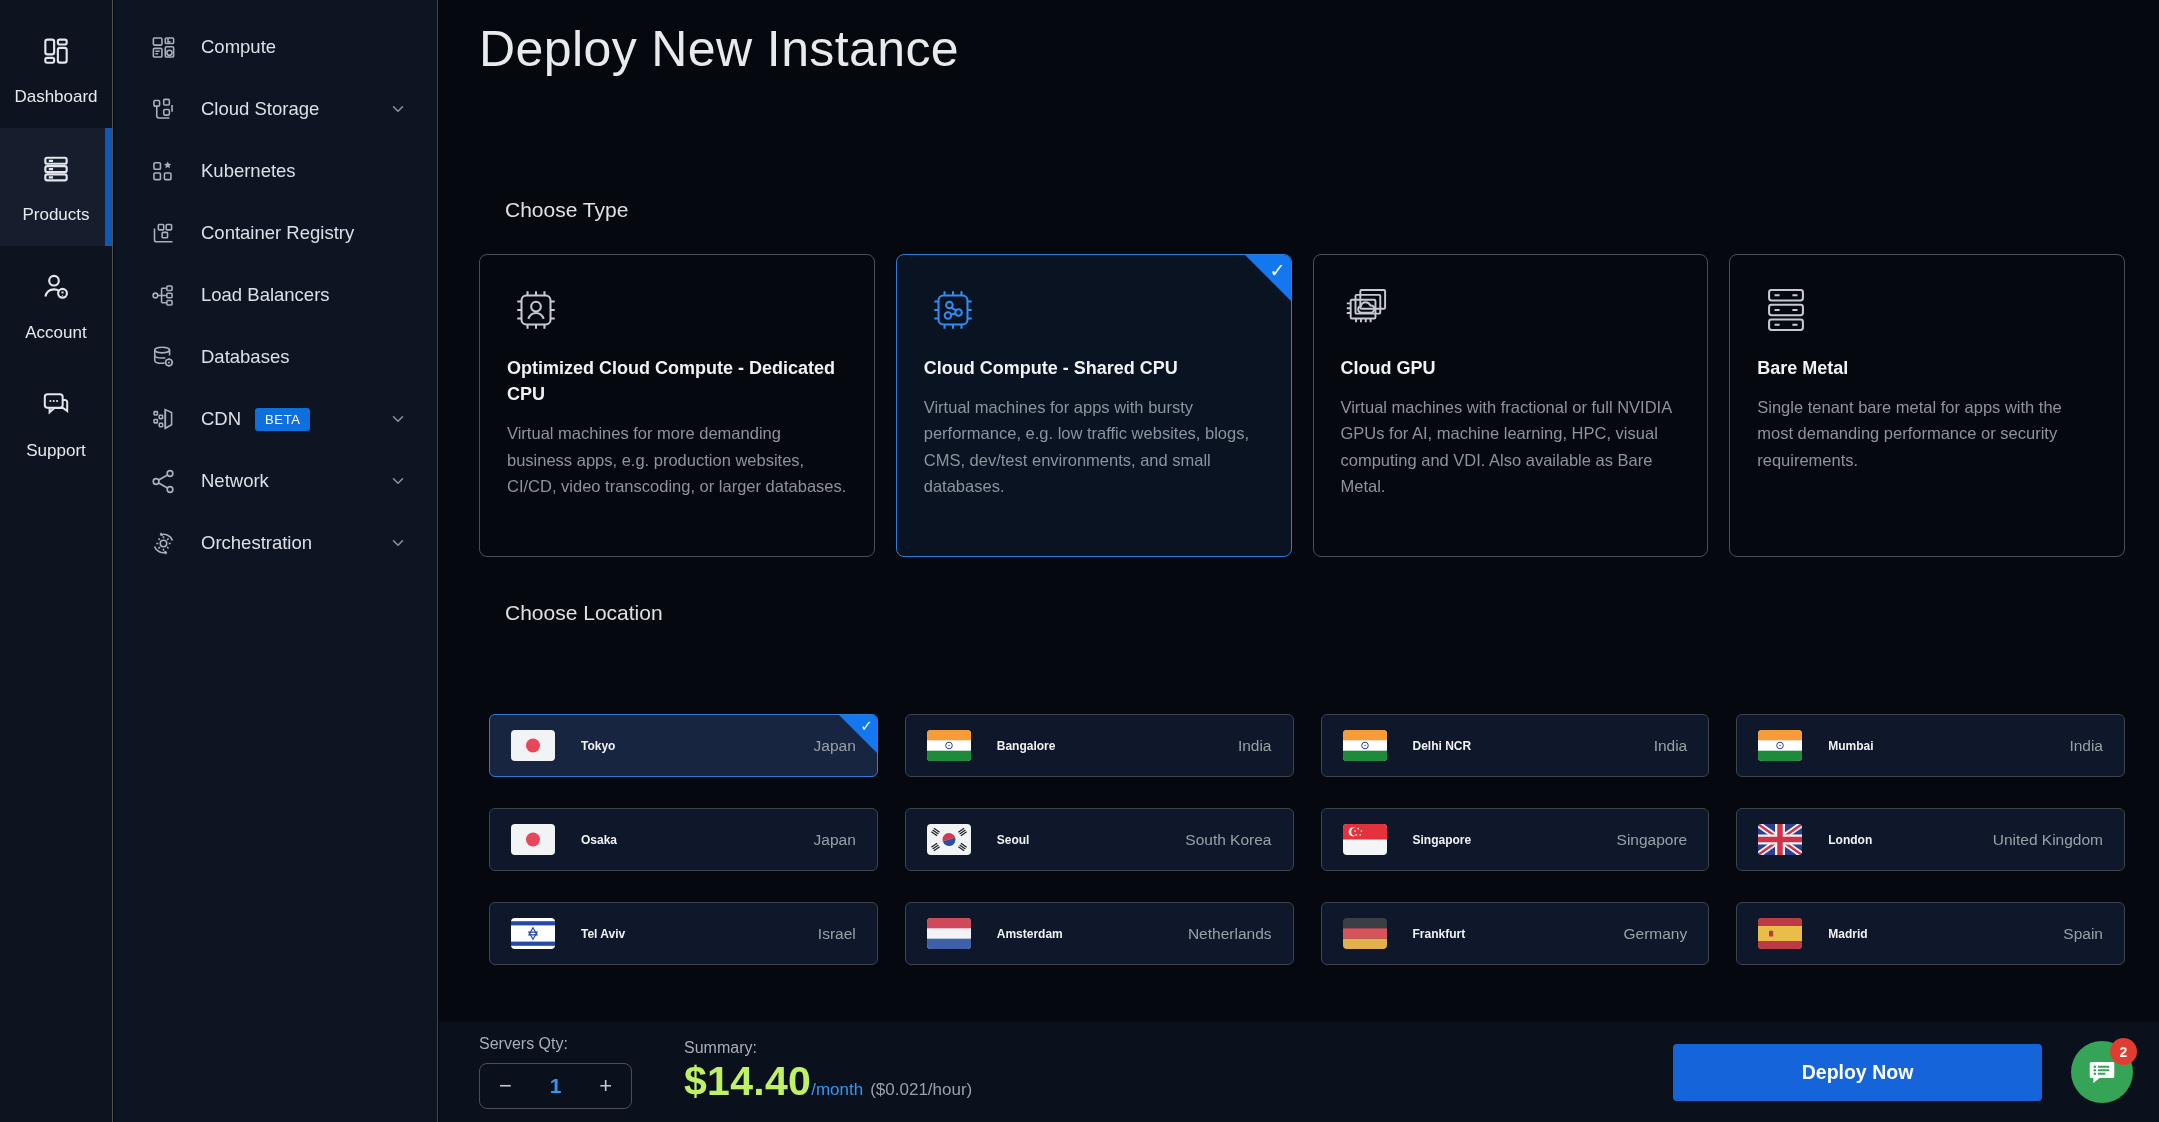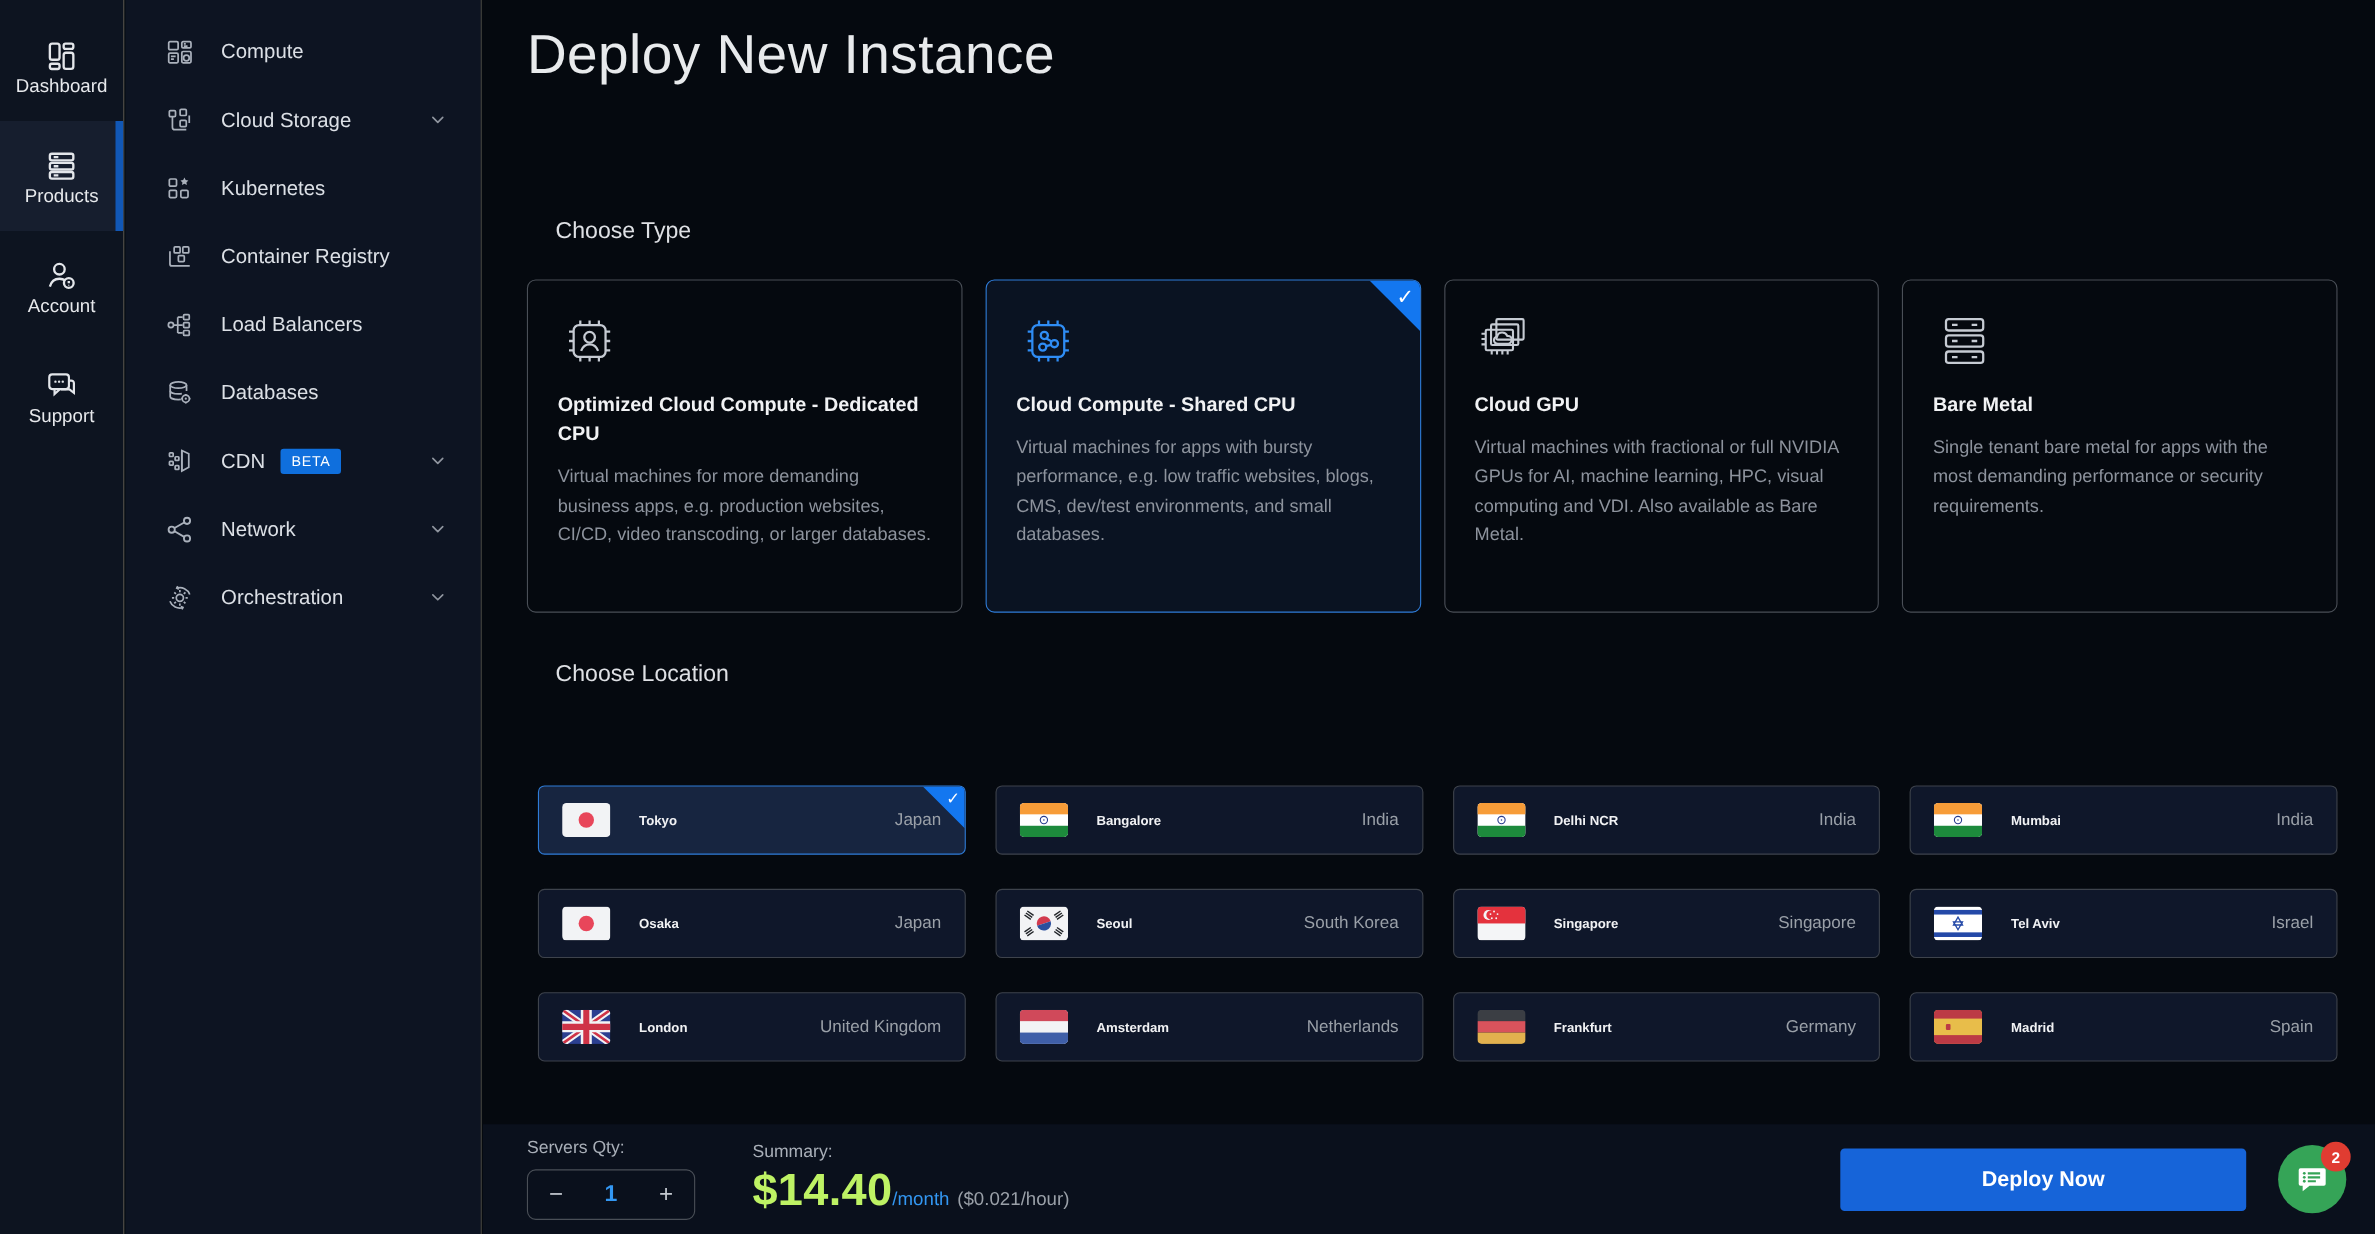--- a/index.html
+++ b/index.html
@@ -10,21 +10,21 @@
     font-family:"Liberation Sans","DejaVu Sans",sans-serif;
     color:#e8eaec;
   }
   
   .primary-sidebar {
     position:absolute; left:0; top:0; width:113px; height:100%;
     background:#0d1420; border-right:1px solid #55534b; z-index:40;
     padding-top:10px;
   }
   .p-item {
-    display:flex; flex-direction:column; align-items:center; gap:2px;
+    display:flex; flex-direction:column; align-items:center; gap:20px;
     padding:25px 4px 21px; cursor:pointer; position:relative; text-align:center;
   }
   .p-icon { width:32px; height:32px; color:#e3e6ea; display:flex; }
   .p-icon svg { width:100%; height:100%; }
   .p-label { font-size:17px; color:#e7e9ec; }
   .p-item.active { background:#161e2e; }
   .p-item.active::after {
     content:""; position:absolute; right:0; top:0; bottom:0; width:7px; background:#1157b5;
   }
   
@@ -452,42 +452,42 @@
               <circle cx="13.2" cy="10.8" r=".85"></circle>
               <circle cx="12" cy="7" r=".85"></circle>
             </g>
           </svg></span>
         <span class="loc-city">Singapore</span>
         <span class="loc-country">Singapore</span>
       </div>
       <div class="loc-card">
 
         <span class="loc-flag"><svg width="44" height="31">
+            <rect width="44" height="31" fill="#2b3f90"></rect>
+            <path d="M0 0l44 31M44 0L0 31" stroke="#f2f3f5" stroke-width="6"></path>
+            <path d="M0 0l44 31M44 0L0 31" stroke="#cf3347" stroke-width="2.4"></path>
+            <path d="M22 0v31M0 15.5h44" stroke="#f2f3f5" stroke-width="10"></path>
+            <path d="M22 0v31M0 15.5h44" stroke="#cf3347" stroke-width="5.5"></path>
+          </svg></span>
+        <span class="loc-city">London</span>
+        <span class="loc-country">United Kingdom</span>
+      </div>
+      <div class="loc-card">
+
+        <span class="loc-flag"><svg width="44" height="31">
             <rect width="44" height="31" fill="#ffffff"></rect>
             <rect y="3.2" width="44" height="4.2" fill="#2449a8"></rect>
             <rect y="23.6" width="44" height="4.2" fill="#2449a8"></rect>
             <g stroke="#2449a8" stroke-width="1.2" fill="none">
               <path d="M22 9.8l4.1 7.1h-8.2z"></path>
               <path d="M22 21.2l4.1-7.1h-8.2z"></path>
             </g>
           </svg></span>
         <span class="loc-city">Tel Aviv</span>
         <span class="loc-country">Israel</span>
-      </div>
-      <div class="loc-card">
-
-        <span class="loc-flag"><svg width="44" height="31">
-            <rect width="44" height="31" fill="#2b3f90"></rect>
-            <path d="M0 0l44 31M44 0L0 31" stroke="#f2f3f5" stroke-width="6"></path>
-            <path d="M0 0l44 31M44 0L0 31" stroke="#cf3347" stroke-width="2.4"></path>
-            <path d="M22 0v31M0 15.5h44" stroke="#f2f3f5" stroke-width="10"></path>
-            <path d="M22 0v31M0 15.5h44" stroke="#cf3347" stroke-width="5.5"></path>
-          </svg></span>
-        <span class="loc-city">London</span>
-        <span class="loc-country">United Kingdom</span>
       </div>
       <div class="loc-card">
 
         <span class="loc-flag"><svg width="44" height="31">
             <rect width="44" height="31" fill="#f2f3f5"></rect>
             <rect width="44" height="10.3" fill="#d0495a"></rect>
             <rect y="20.7" width="44" height="10.3" fill="#3f5fa8"></rect>
           </svg></span>
         <span class="loc-city">Amsterdam</span>
         <span class="loc-country">Netherlands</span>

